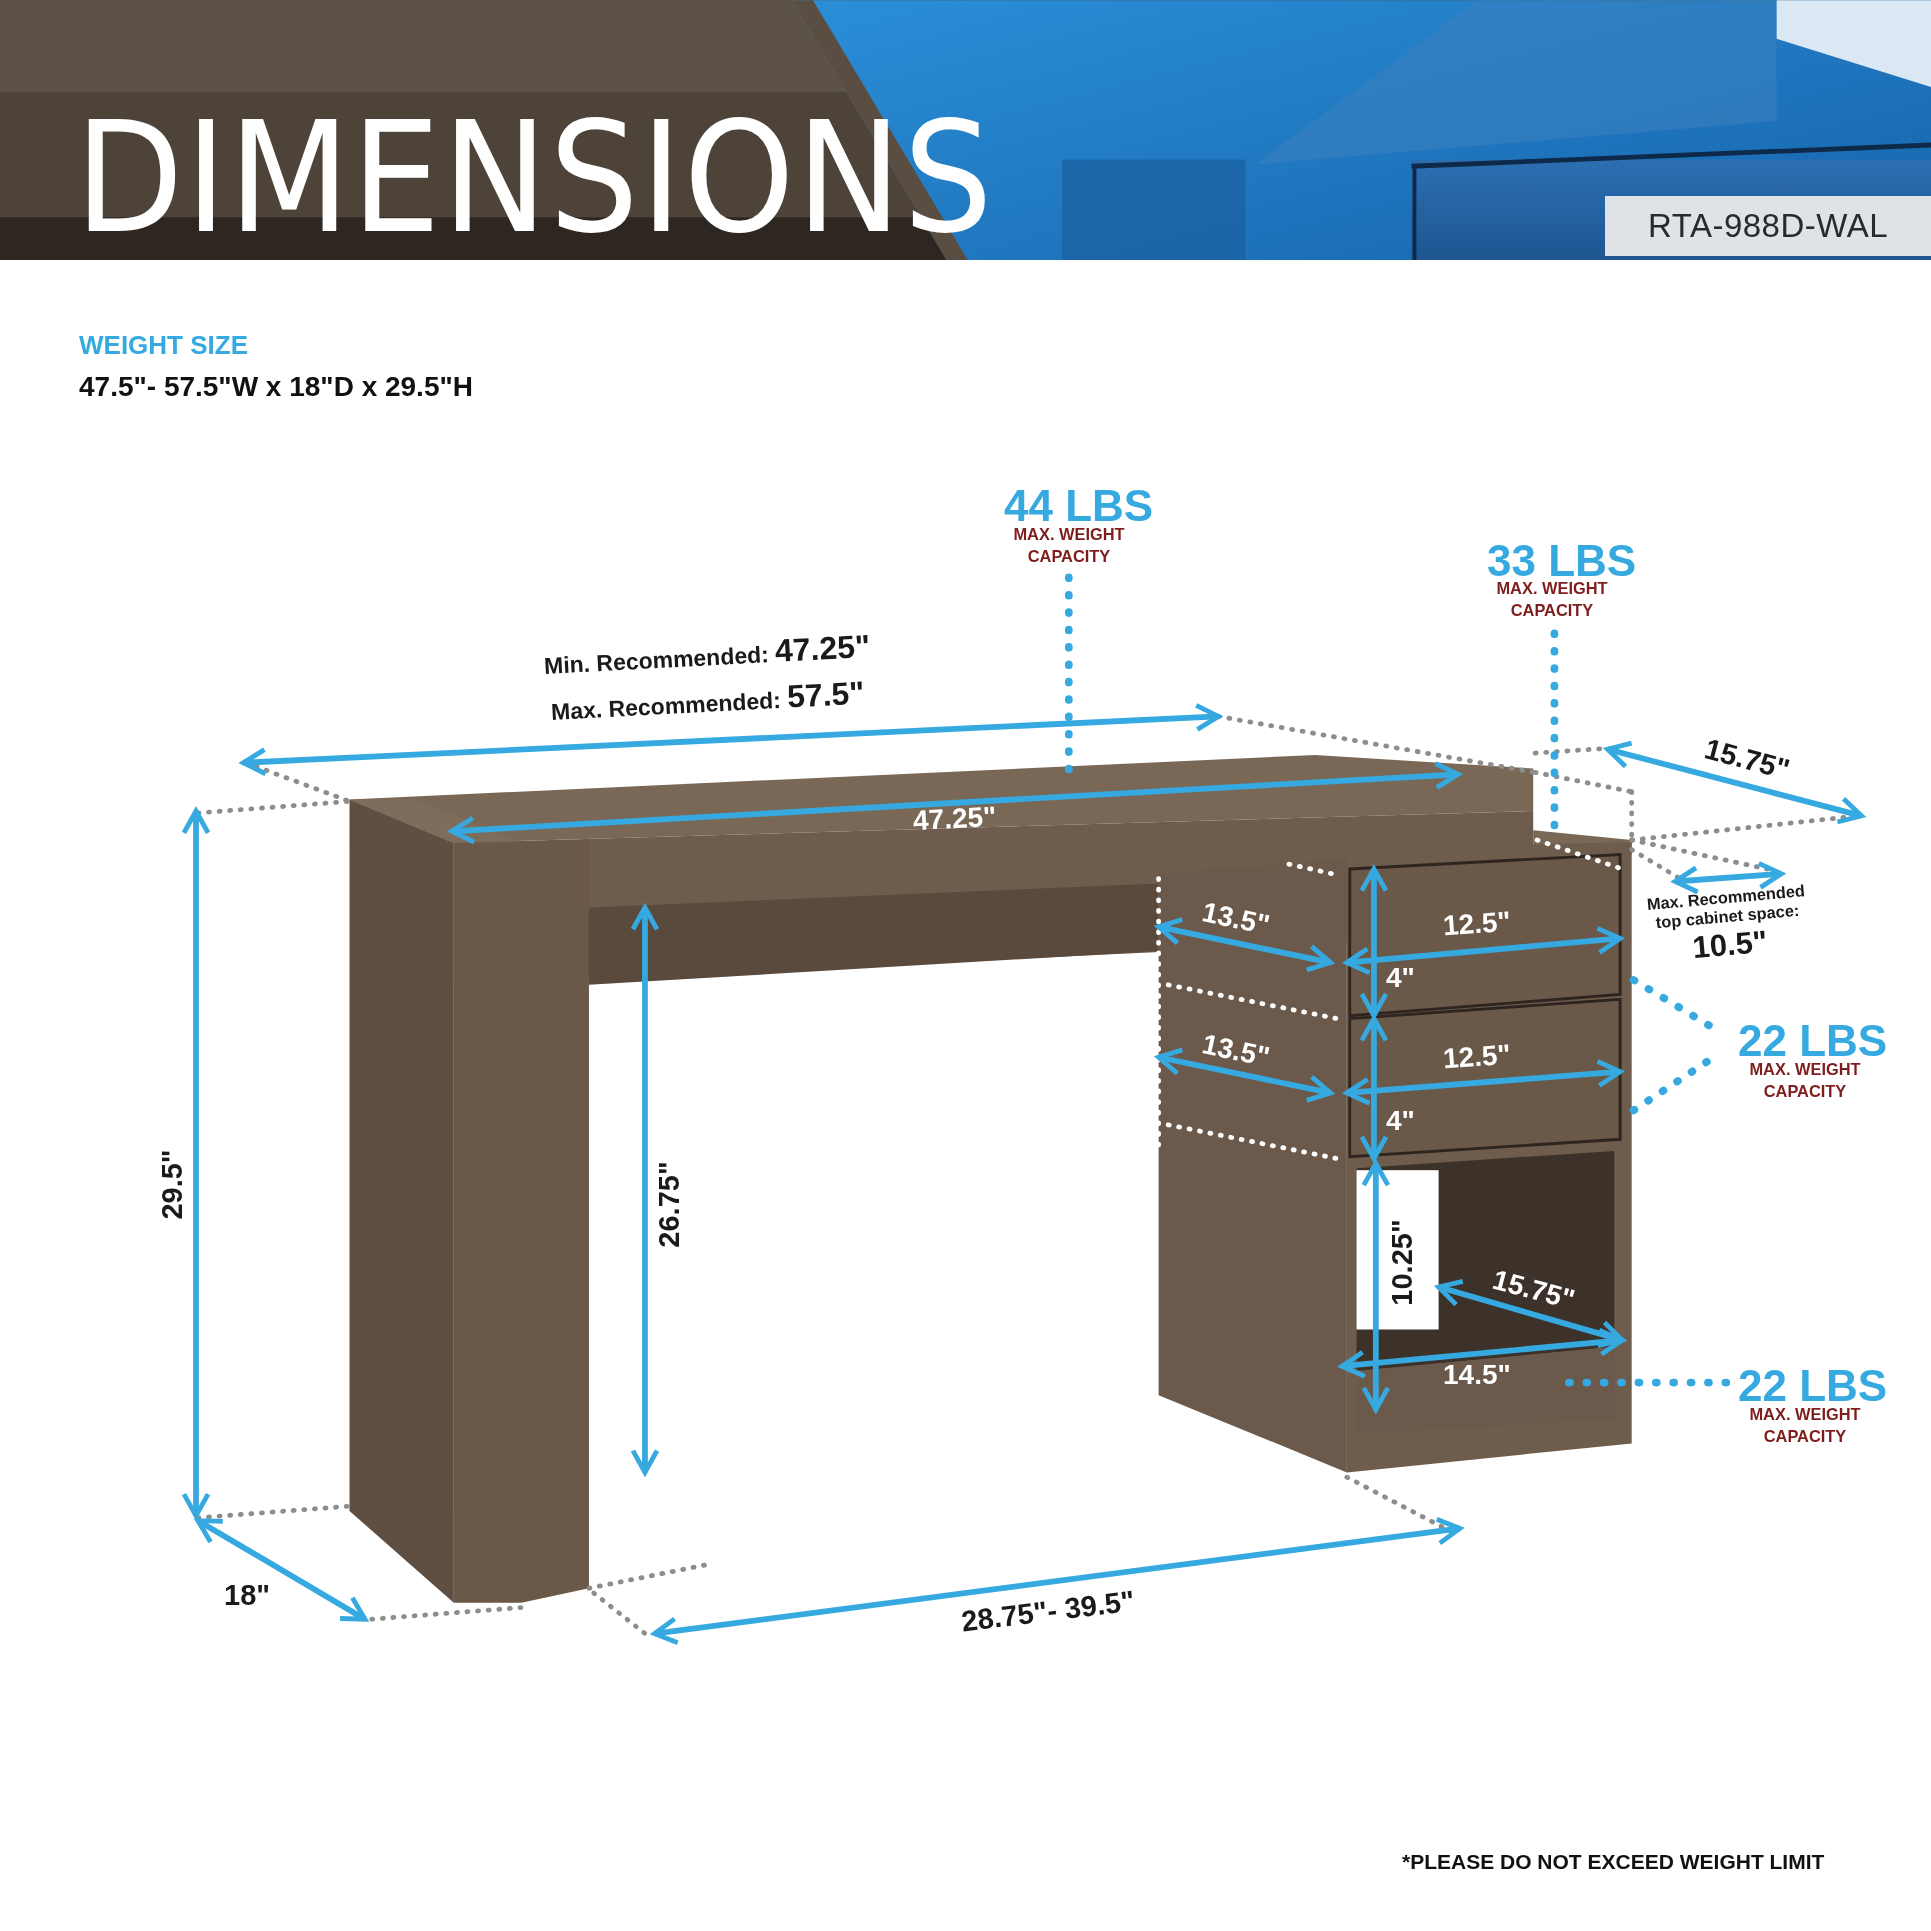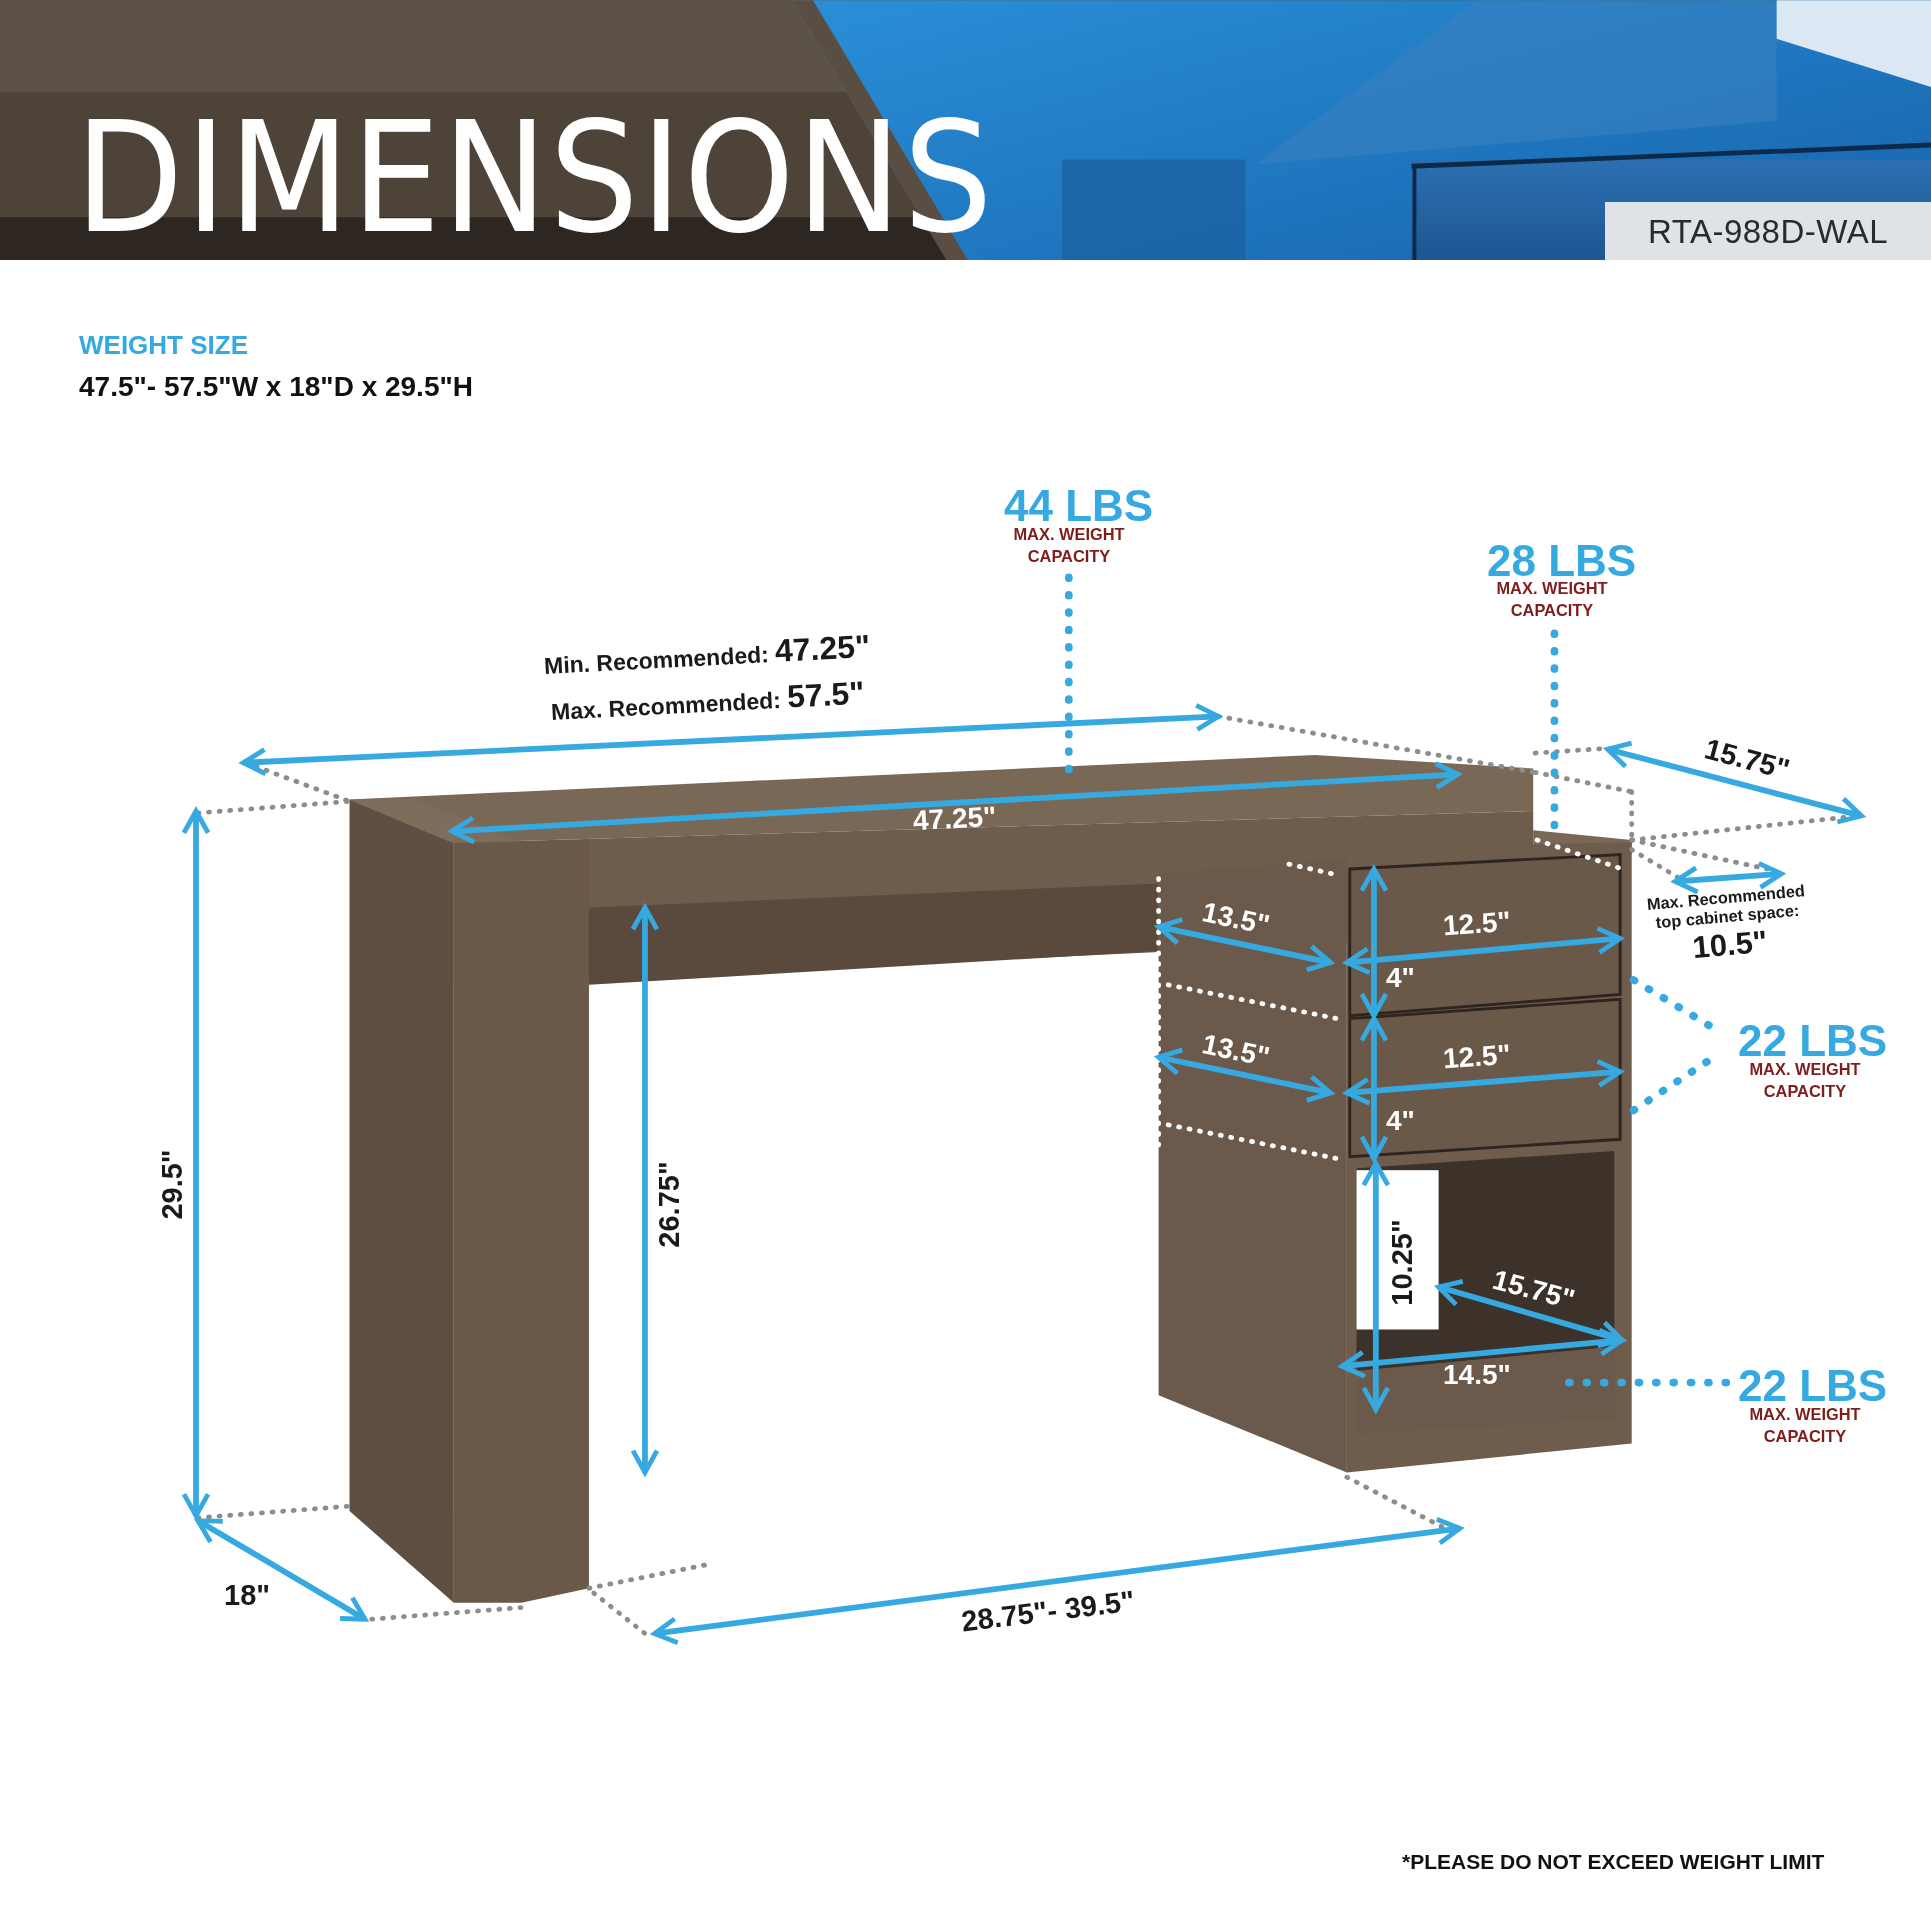--- a/index.html
+++ b/index.html
@@ -4,21 +4,21 @@
 <style>
   html, body { margin:0; padding:0; }
   body { width:1931px; height:1931px; position:relative; background:#ffffff; overflow:hidden;
          font-family:"Liberation Sans", sans-serif; }
   .banner { position:absolute; left:0; top:0; width:1931px; height:260px; overflow:hidden;
             background:linear-gradient(180deg,#5a4f45 0%,#4a4037 45%,#2f2823 100%); }
   .banner-svg { position:absolute; left:0; top:0; }
   .banner-title { position:absolute; left:75px; top:89px; font-size:153px; font-weight:normal;
                   letter-spacing:1.9px; color:#ffffff; font-family:"DejaVu Sans", sans-serif;
                   transform:scaleX(0.92); transform-origin:left top; }
-  .sku-box { position:absolute; left:1605px; top:202px; width:326px; height:60px; background:#dfe3e8;
+  .sku-box { position:absolute; left:1605px; top:196px; width:326px; height:60px; background:#dfe3e8;
              display:flex; align-items:center; justify-content:center; }
   .sku-text { font-size:33px; color:#2a2a2a; letter-spacing:0.5px; }
   .size-label { position:absolute; left:79px; top:330px; font-size:26px; font-weight:bold; color:#35a9e0; }
   .size-value { position:absolute; left:79px; top:371px; font-size:28px; font-weight:bold; color:#111; }
   .diagram { position:absolute; left:0; top:0; }
   .lbl { position:absolute; font-weight:bold; white-space:nowrap; }
   .cap-big { color:#35a9e0; font-size:44px; text-align:center; }
   .cap-small { color:#7f1d1d; font-size:16.4px; text-align:center; line-height:22px; }
   .dim-dark { color:#1a1a1a; font-size:29px; }
   .dim-white { color:#ffffff; font-size:28px; }
@@ -154,21 +154,21 @@
     <line x1="678" y1="1692" x2="1512" y2="1583"></line>
   </g>
 </svg>
 
 <div class="lbl cap-big" style="left:1004px;top:481px;width:130px;">44 LBS</div>
 <div class="lbl cap-small" style="left:994px;top:523px;width:150px;">
   <div>MAX. WEIGHT</div>
   <div>CAPACITY</div>
 </div>
 
-<div class="lbl cap-big" style="left:1487px;top:536px;width:135px;">28 LBS</div>
+<div class="lbl cap-big" style="left:1487px;top:536px;width:135px;">33 LBS</div>
 <div class="lbl cap-small" style="left:1477px;top:577px;width:150px;">
   <div>MAX. WEIGHT</div>
   <div>CAPACITY</div>
 </div>
 
 <div class="lbl cap-big" style="left:1738px;top:1016px;width:135px;">22 LBS</div>
 <div class="lbl cap-small" style="left:1730px;top:1058px;width:150px;">
   <div>MAX. WEIGHT</div>
   <div>CAPACITY</div>
 </div>

